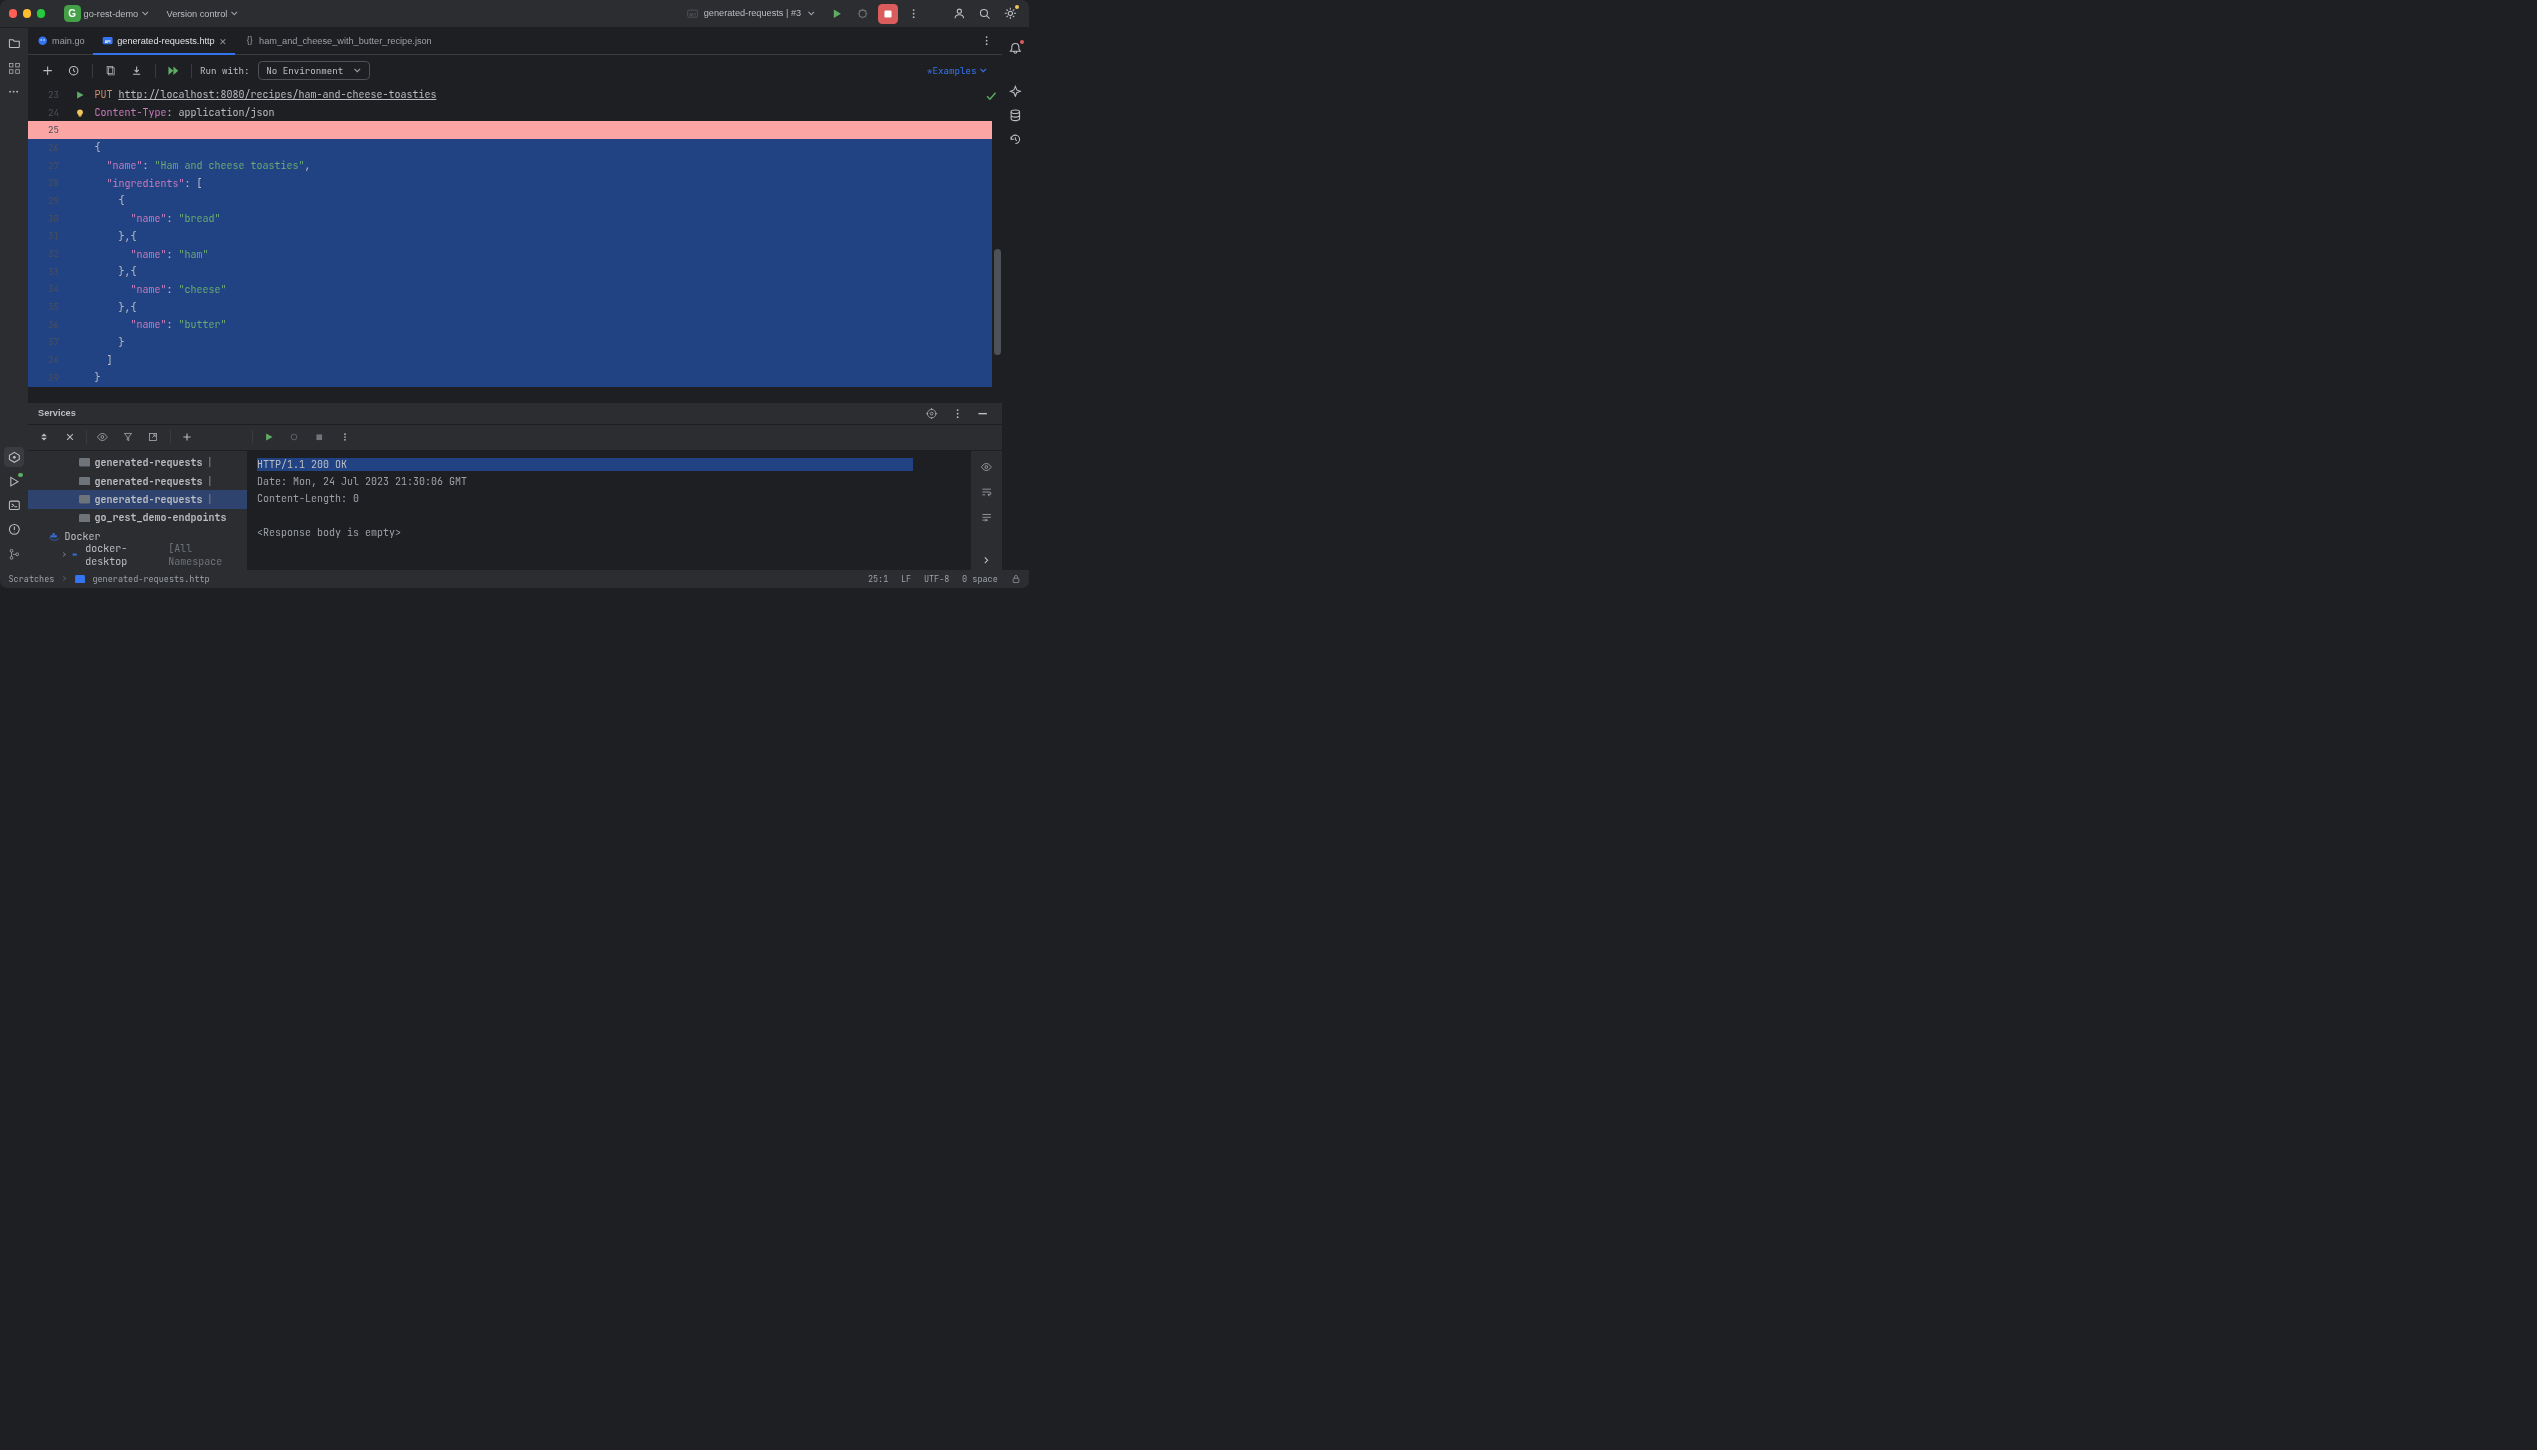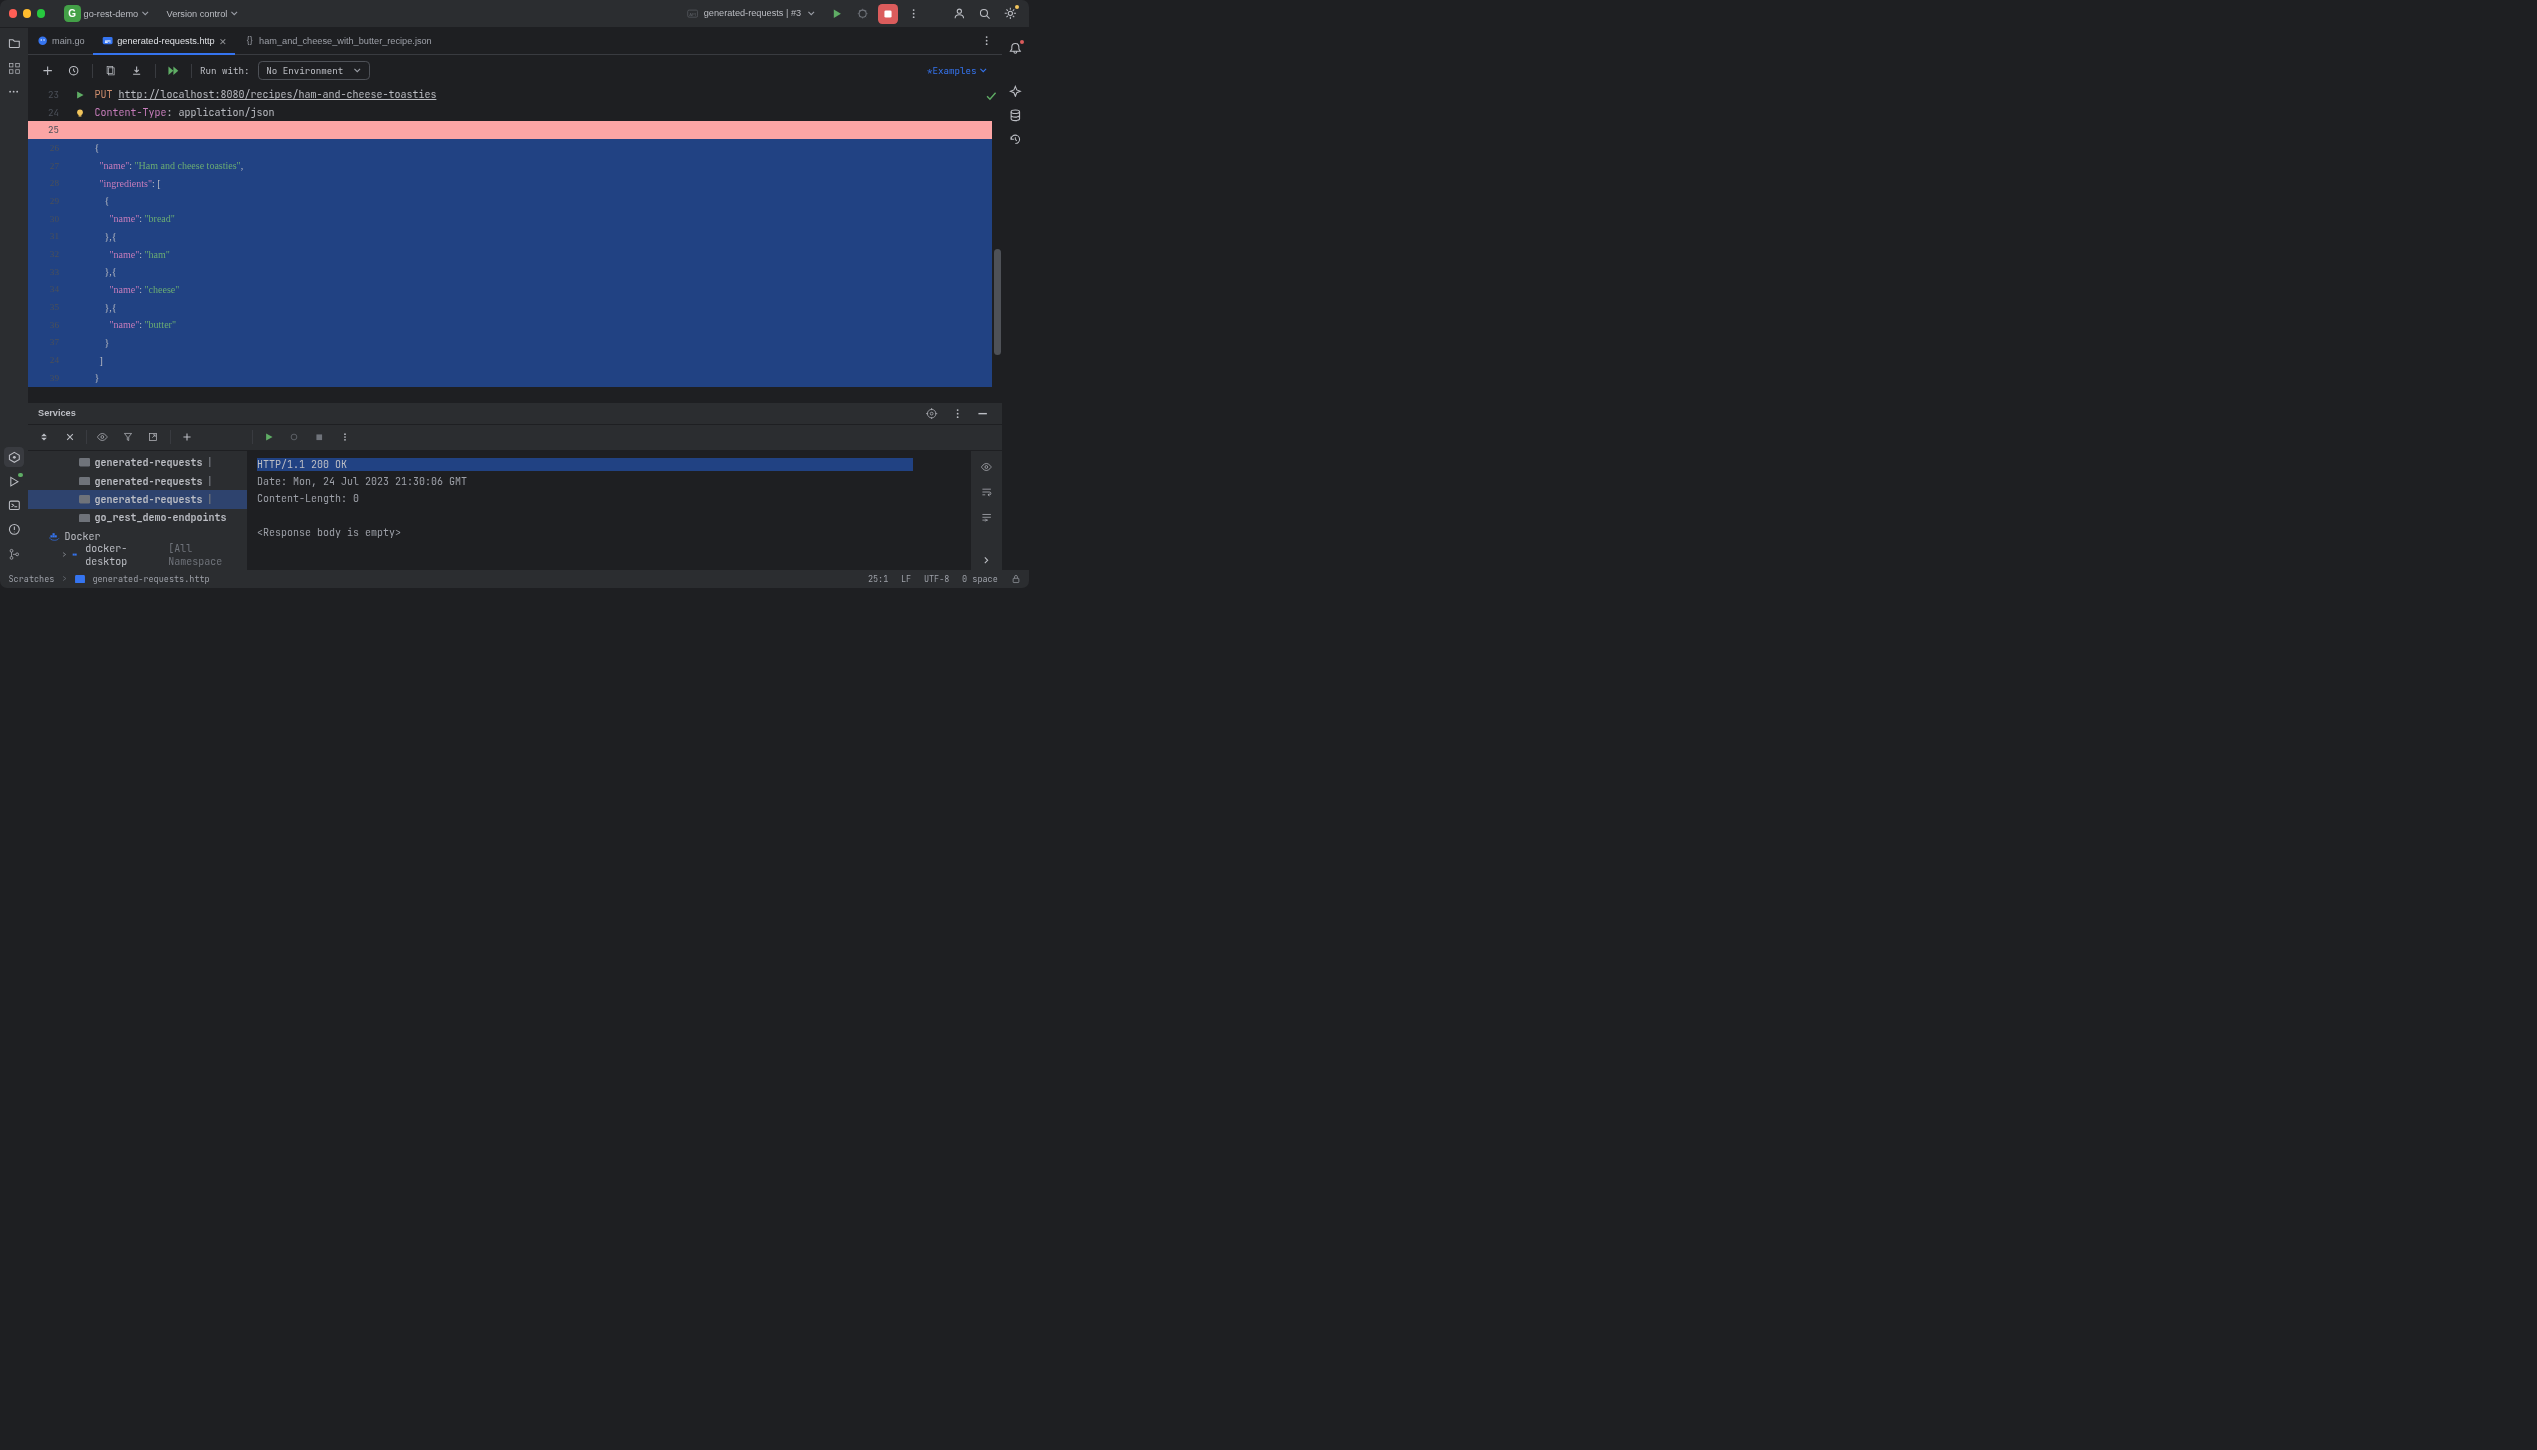--- a/index.html
+++ b/index.html
@@ -113,21 +113,21 @@
   position: absolute;
   left: 28px; right: 27px; top: 86px; bottom: 187px;
   background: #1e1f22;
   overflow: hidden;
 }
 .code-scroll { position: absolute; left:0; top:0; bottom:0; right:10px; overflow:hidden;}
 .code-line { display: flex; align-items: center; height: 17.7px; }
 .gutter { width: 38px; text-align: right; padding-right: 7px; color: #4b5059; font-size: 9.2px; user-select:none;}
 .gutter-icons { width: 27px; display:flex; align-items:center; justify-content:center;}
 .code { flex: 1; white-space: pre; padding-left: 1.4px; font-size: 10px; }
-.sel-bg { background: #214283; font-family: Liberation Serif, serif; }
+.sel-bg { background: #214283; }
 .hl-bg { background: #fca5a5; justify-content: center; }
 .kw-method { color: #cf8e6d; }
 .url { color: #bcbec4; text-decoration: underline; }
 .hdr { color: #c77dbb; }
 .punct { color: #bcbec4; }
 .prop { color: #c77dbb; }
 .str { color: #6aab73; }
 .checkmark { position:absolute; right: 4.2px; top: 4.2px; color: #5fad65; }
 .scroll-thumb { position:absolute; right:1.4px; top:163px; width:6.4px; height:106px; background:#4e5157; border-radius:3.5px;}
 

